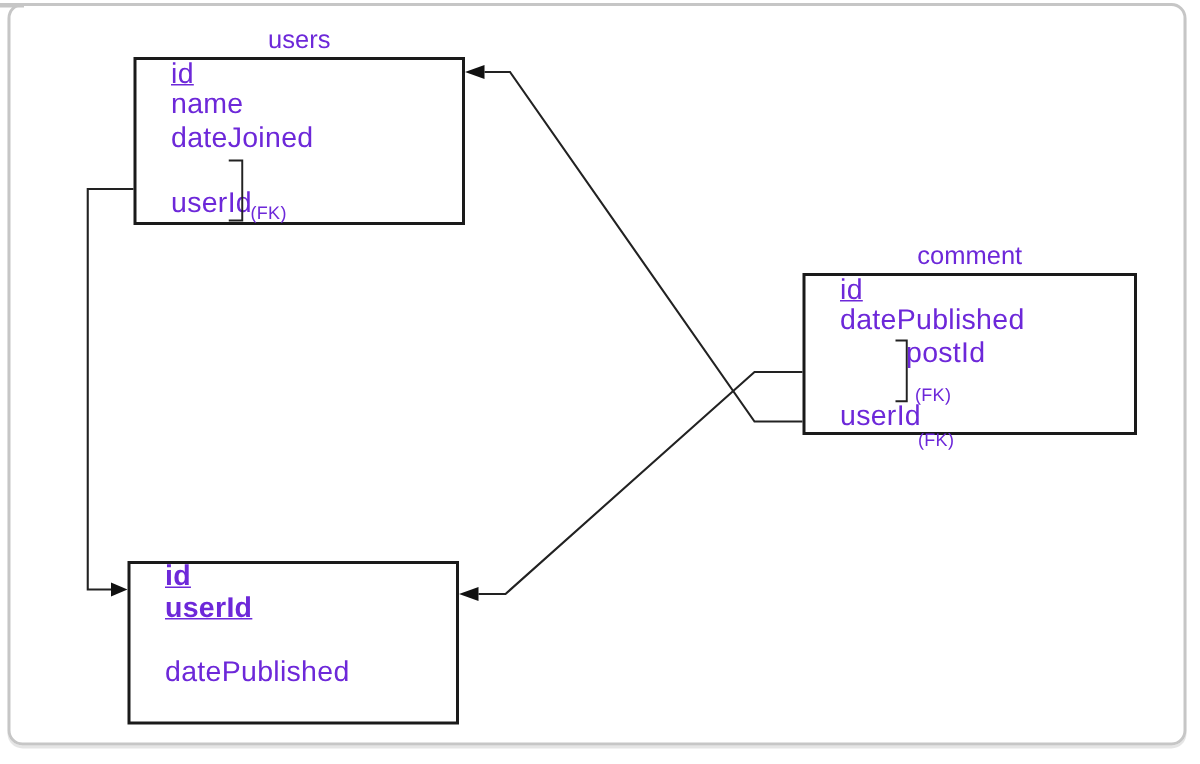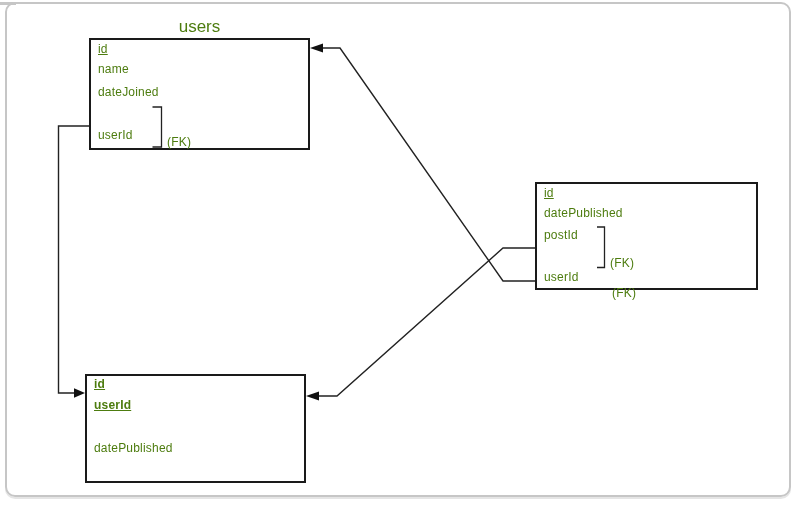--- a/index.html
+++ b/index.html
@@ -1,38 +1,38 @@
 <!DOCTYPE html>
 <html><head>
 <meta charset="utf-8">
 <style>
   html,body { margin:0; padding:0; background:#ffffff; }
   #stage {
     position:relative; width:800px; height:509px; overflow:hidden;
     background:#ffffff;
     font-family:"Liberation Sans","DejaVu Sans",sans-serif;
-    color:#4d7c0f;
+    color:#6d28d9;
   }
   .top-strip { position:absolute; left:0; top:2px; width:16px; height:3px; background:#c6c6c6; }
   .card {
     position:absolute; left:5px; top:2px; width:786px; height:495px;
     border:2px solid #c6c6c6; border-radius:10px; box-sizing:border-box;
     background:transparent; box-shadow:0 2px 0 rgba(0,0,0,0.10);
   }
   .erd-table {
     position:absolute; background:#ffffff; border:2px solid #1a1a1a;
     box-sizing:border-box;
   }
   .tbl-title {
     position:absolute; text-align:center; font-size:17px; height:19px;
     line-height:19px; white-space:nowrap;
   }
   .row {
-    position:absolute; left:4px; right:2px; height:21px; line-height:21px;
-    font-size:12px; padding-left:3px; white-space:nowrap; letter-spacing:0.2px;
+    position:absolute; left:20px; right:2px; height:21px; line-height:21px;
+    font-size:19px; padding-left:3px; white-space:nowrap; letter-spacing:0.2px;
   }
   .pk { text-decoration:underline; }
   .bold { font-weight:bold; }
   .fk-badge { position:absolute; font-size:12px; line-height:14px; letter-spacing:0.2px;margin-top:16px; }
   svg.overlay { position:absolute; left:0; top:0; pointer-events:none; }
   .conn { fill:none; stroke:#222222; stroke-width:1.4; }
   .bracket { fill:none; stroke:#222222; stroke-width:1.3; }
   .arrow { fill:#111111; stroke:none; }
 </style>
 </head>
@@ -45,24 +45,25 @@
 
   <div class="tbl-title" style="left:89px;top:17px;width:221px;">users</div>
   <div class="erd-table" style="left:89px;top:38px;width:221px;height:112px;">
     <div class="row pk" style="top:-1px;">id</div>
     <div class="row" style="top:42px;">dateJoined</div>
     <div class="row" style="top:19px;">name</div>
     <div class="row" style="top:85px;">userId</div>
   </div>
   <div class="fk-badge" style="left:167px;top:119px;">(FK)</div>
 
+  <div class="tbl-title" style="left:535px;top:161px;width:223px;">comment</div>
   <div class="erd-table" style="left:535px;top:182px;width:223px;height:108px;">
     <div class="row pk" style="top:-1px;">id</div>
     <div class="row" style="top:19px;">datePublished</div>
-    <div class="row" style="top:41px;">postId</div>
+    <div class="row" style="top:41px;margin-left:44px;">postId</div>
     <div class="row" style="top:83px;">userId</div>
   </div>
   <div class="fk-badge" style="left:610px;top:240px;">(FK)</div>
   <div class="fk-badge" style="left:612px;top:270px;">(FK)</div>
 
   <div class="erd-table" style="left:85px;top:374px;width:221px;height:109px;">
     <div class="row pk bold" style="top:-2px;">id</div>
     <div class="row pk bold" style="top:19px;">userId</div>
     <div class="row" style="top:62px;">datePublished</div>
   </div>

